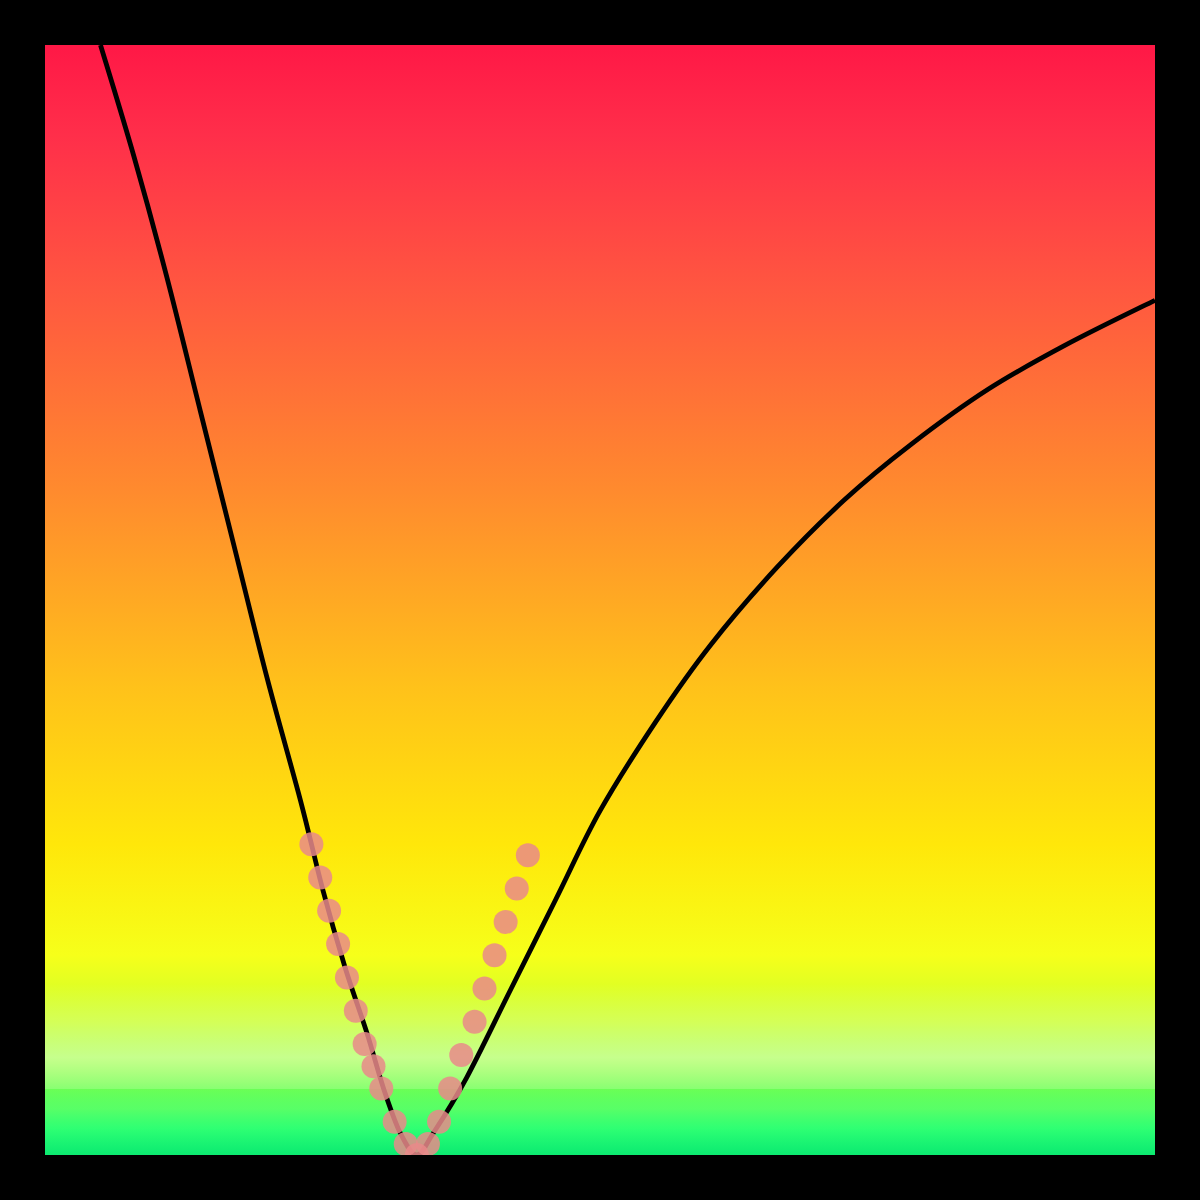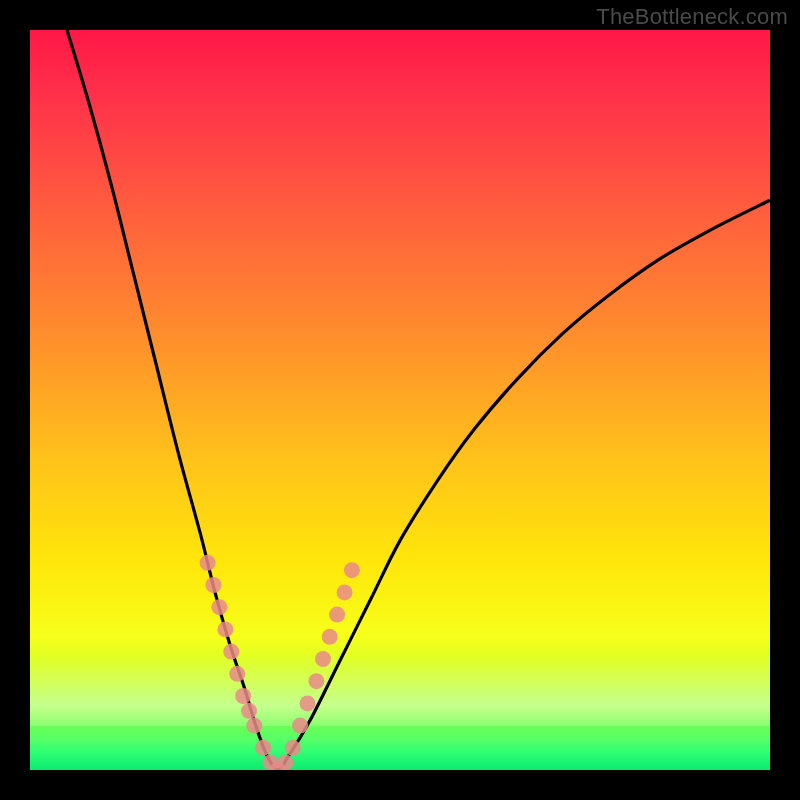--- a/index.html
+++ b/index.html
@@ -111,14 +111,13 @@
           <circle cx="277.5" cy="673.4" r="8" fill="#e98a8a" fill-opacity="0.85"></circle>
           <circle cx="286.4" cy="651.2" r="8" fill="#e98a8a" fill-opacity="0.85"></circle>
           <circle cx="293.0" cy="629.0" r="8" fill="#e98a8a" fill-opacity="0.85"></circle>
           <circle cx="299.7" cy="606.8" r="8" fill="#e98a8a" fill-opacity="0.85"></circle>
           <circle cx="307.1" cy="584.6" r="8" fill="#e98a8a" fill-opacity="0.85"></circle>
           <circle cx="314.5" cy="562.4" r="8" fill="#e98a8a" fill-opacity="0.85"></circle>
           <circle cx="321.9" cy="540.2" r="8" fill="#e98a8a" fill-opacity="0.85"></circle>
         </g>
     </svg>
   </div>
-  <div class="watermark">TheBottleneck.com</div>
 </div>
 
 </body></html>

